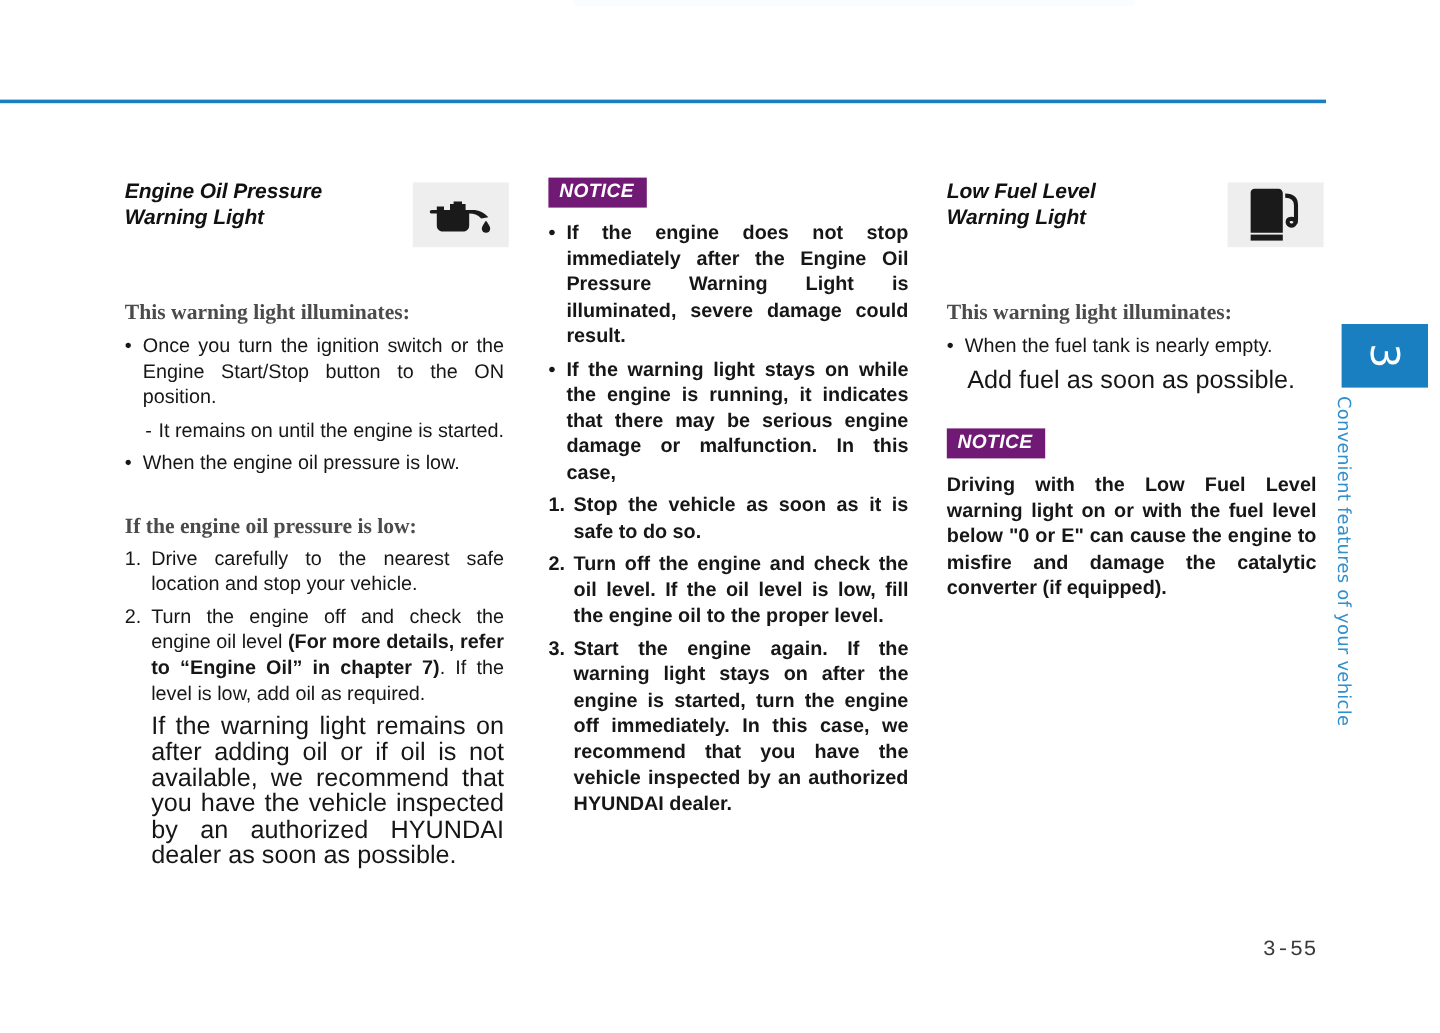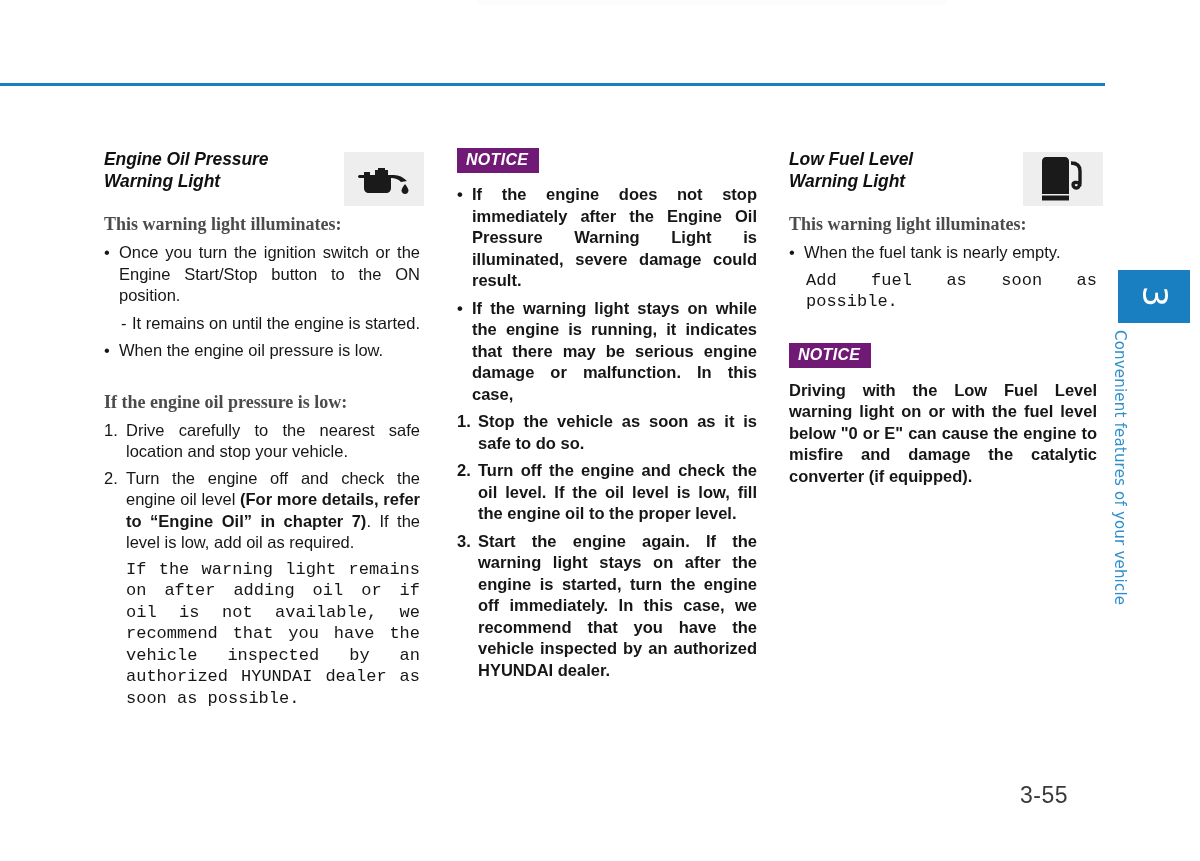--- a/index.html
+++ b/index.html
@@ -31,24 +31,25 @@
     top: 83px;
     width: 1105px;
     height: 3px;
     background: #1a7fc1;
   }
   #page-number {
     position: absolute;
     left: 1020px;
     top: 782px;
     width: 110px;
-    font-size: 23px;
+    text-align: center;
+    font-size: 18px;
     letter-spacing: 0.5px;
     color: #3a3a3a;
-    font-family: Liberation Sans, sans-serif;
+    font-family: Liberation Mono, monospace;
   }
 
   
   #chapter-tab {
     position: absolute;
     left: 1118px;
     top: 270px;
     width: 72px;
     height: 53px;
     background: #1a7fc1;
@@ -111,42 +112,42 @@
   }
   #icon-box-oil { right: -4px; }
   #icon-box-fuel { right: -6px; }
 
   
   .lead {
     font-family: "Liberation Serif", serif;
     font-weight: bold;
     font-size: 18px;
     color: #4b4b4b;
+    margin-top: 36px;
     margin-bottom: 7px;
   }
   .lead.tight { margin-top: 30px; }
 
   .bullet-row, .num-row, .dash-row {
     display: flex;
     font-size: 16.5px;
     line-height: 21.5px;
     margin-bottom: 2px;
   }
   .bullet-row > .mark { width: 15px; flex: none; }
   .num-row > .mark { width: 22px; flex: none; }
   .dash-row > .mark { width: 11px; flex: none; }
   .dash-row { padding-left: 17px; }
   .body-text { flex: 1; text-align: justify; }
   .body-text.nojust { text-align: left; }
   .para {
-    font-size: 17px;
+    font-size: 21px;
     line-height: 21.5px;
     text-align: justify;
     margin: 0;
-    font-family: Liberation Mono, monospace;
   }
   .para.indent { padding-left: 22px; margin-top: 5px; }
   .para.hang { padding-left: 17px; }
   b { font-weight: bold; }
 
   
   .notice-badge {
     display: inline-block;
     background: #701a75;
     color: #ffffff;

